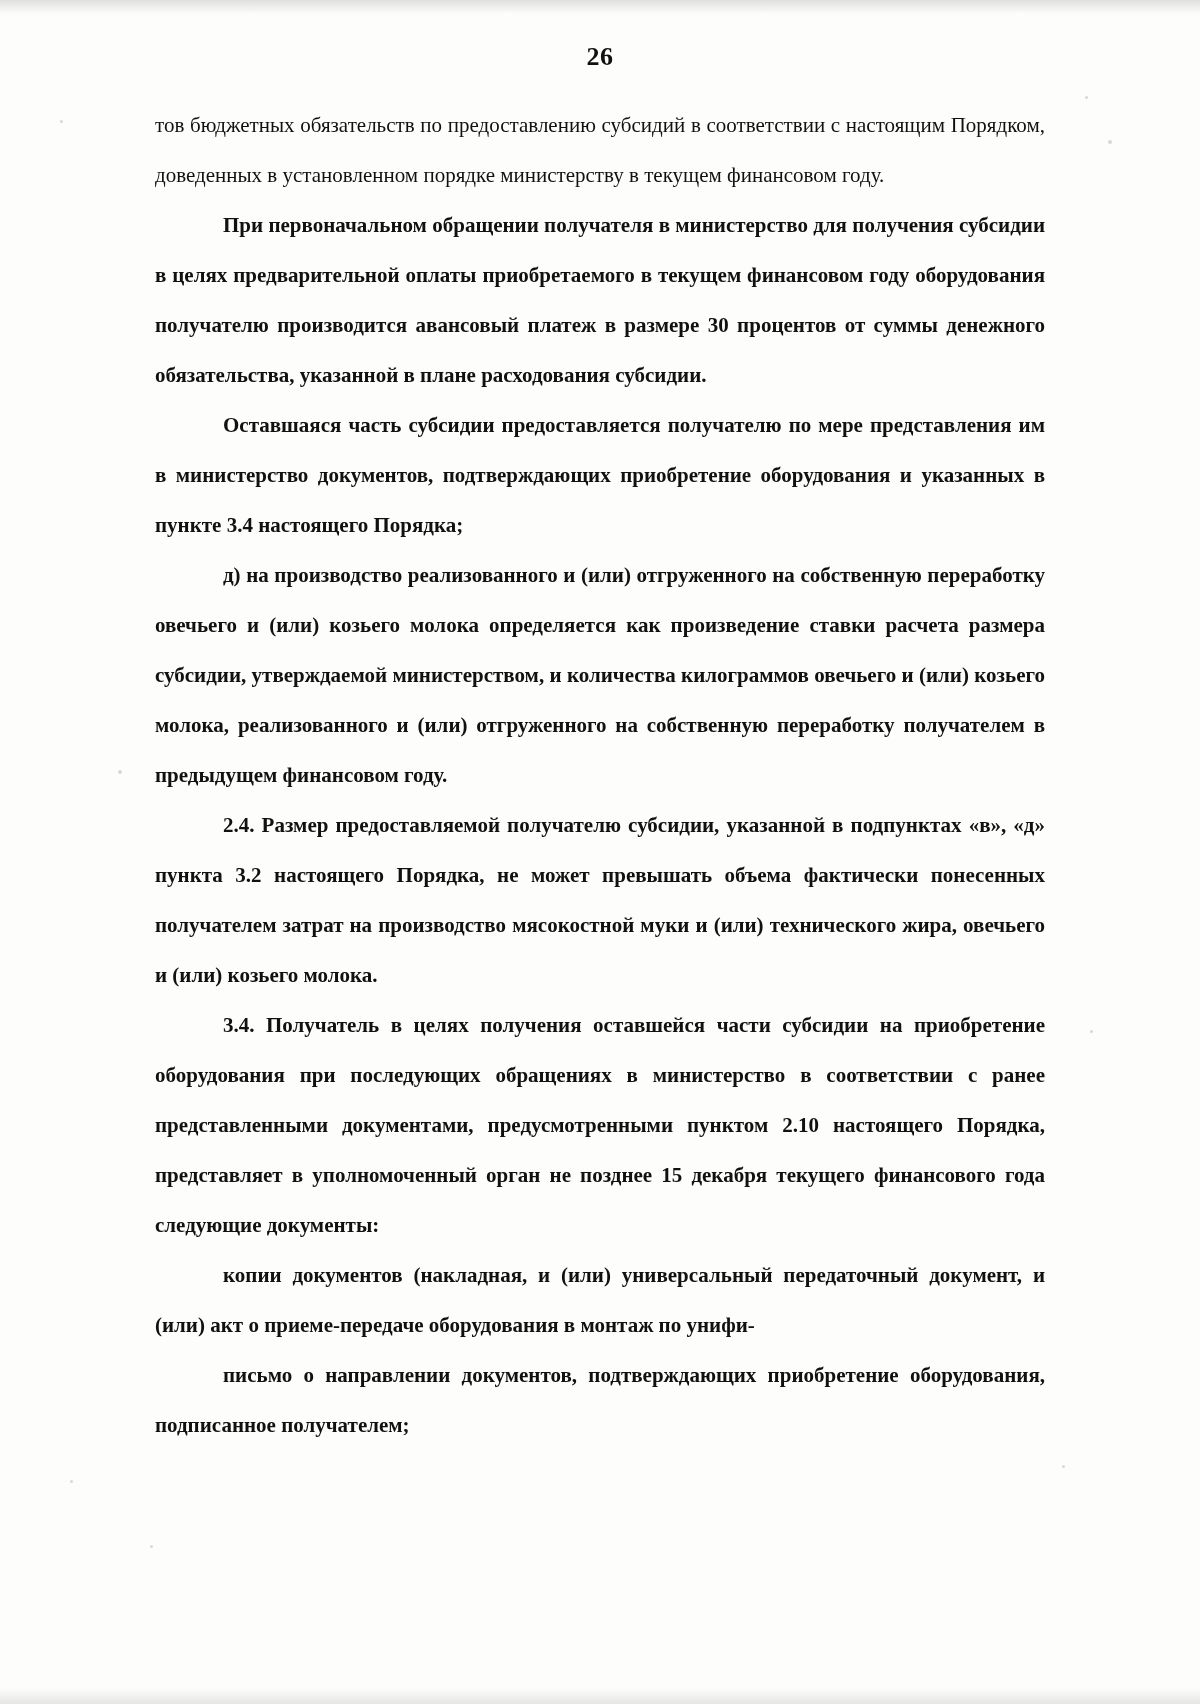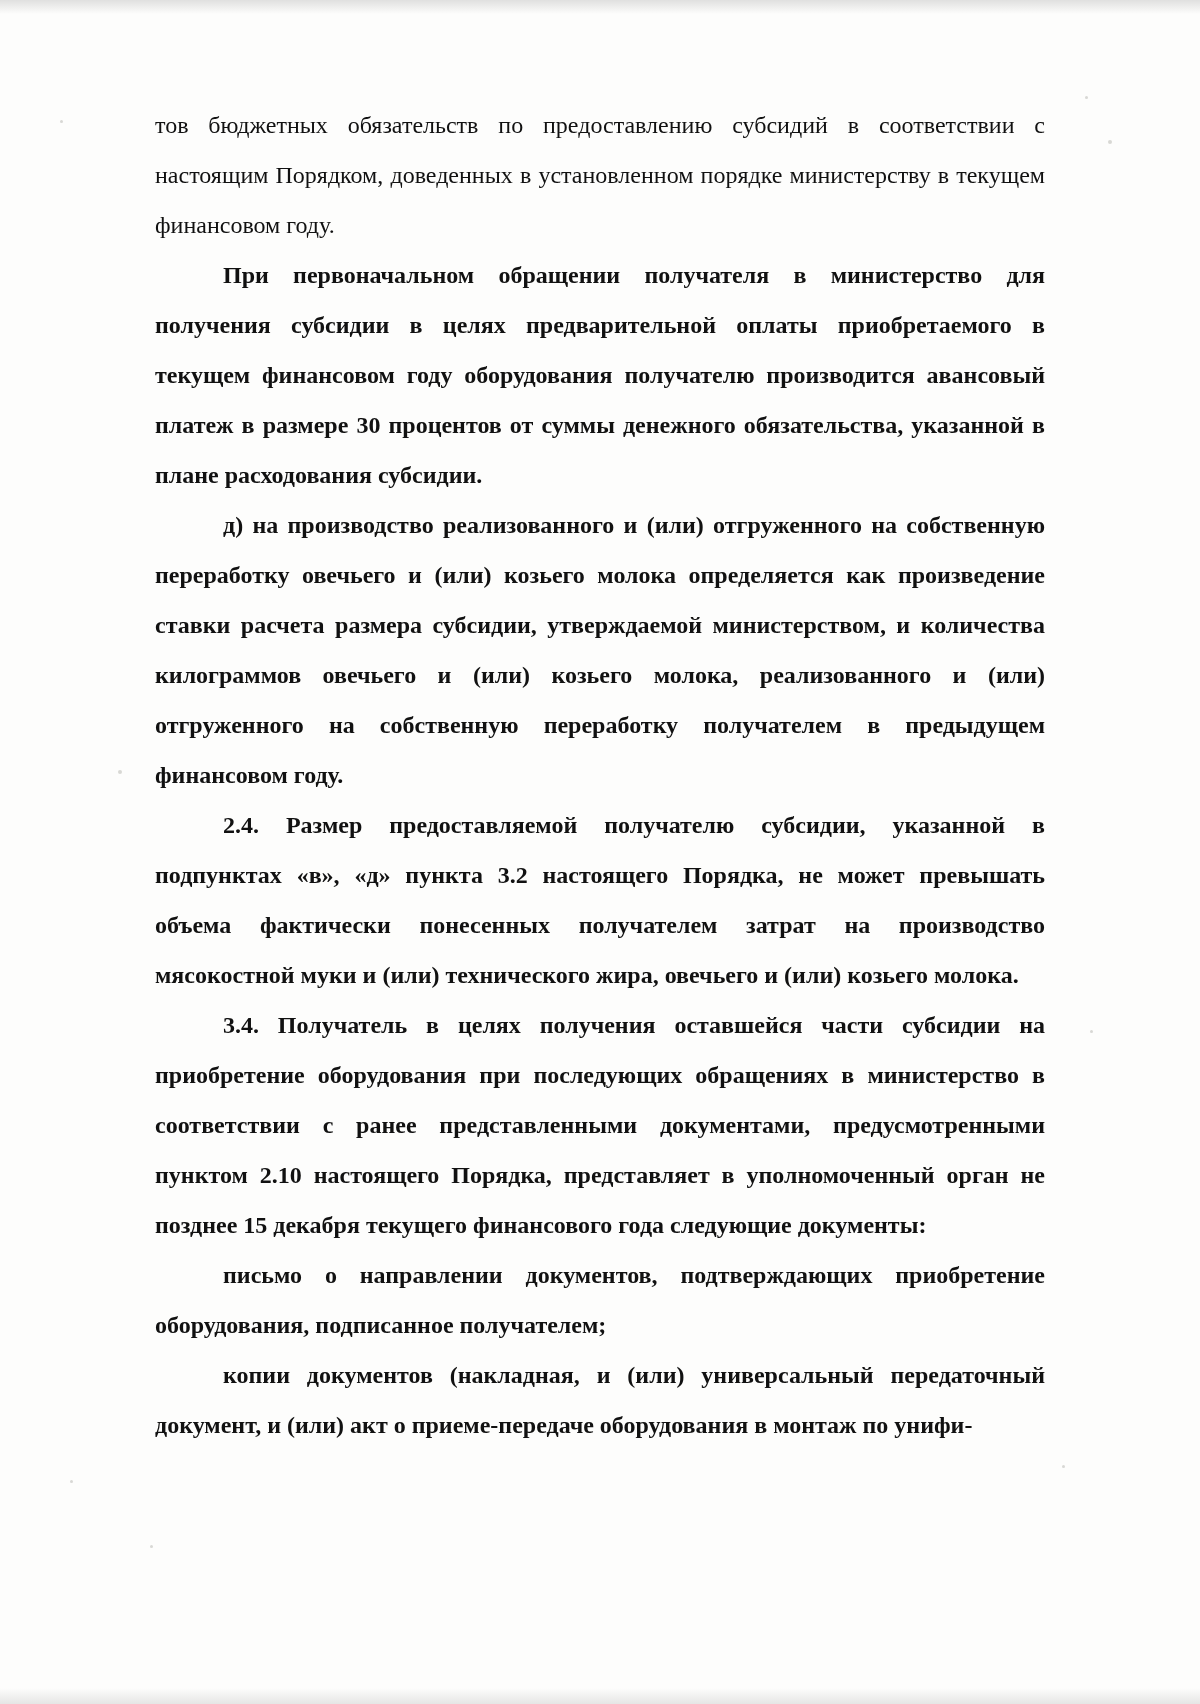--- a/index.html
+++ b/index.html
@@ -46,21 +46,21 @@
     letter-spacing: 0.5px;
   }
   .body-text {
     position: absolute;
     left: 155px;
     top: 100px;
     width: 890px;
   }
   p {
     margin: 0;
-    font-size: 24px;
+    font-size: 21px;
     line-height: 50px;
     text-align: justify;
     text-justify: inter-word;
     hyphens: manual;
   }
   p.indent {
     text-indent: 68px;
   }
   p + p {
     margin-top: 0;
@@ -77,24 +77,26 @@
 
   <div class="speck" style="left:60px; top:120px; width:3px; height:3px;"></div>
   <div class="speck" style="left:1085px; top:96px; width:3px; height:3px;"></div>
   <div class="speck" style="left:1108px; top:140px; width:4px; height:4px;"></div>
   <div class="speck" style="left:118px; top:770px; width:4px; height:4px;"></div>
   <div class="speck" style="left:1090px; top:1030px; width:3px; height:3px;"></div>
   <div class="speck" style="left:150px; top:1545px; width:3px; height:3px;"></div>
   <div class="speck" style="left:1062px; top:1465px; width:3px; height:3px;"></div>
   <div class="speck" style="left:70px; top:1480px; width:3px; height:3px;"></div>
 
+  <div class="page-number">26</div>
 
   <div class="body-text">
     <p>тов бюджетных обязательств по предоставлению субсидий в соответствии с настоящим Порядком, доведенных в установленном порядке министерству в текущем финансовом году.</p>
     <p class="indent">При первоначальном обращении получателя в министерство для получения субсидии в целях предварительной оплаты приобретаемого в текущем финансовом году оборудования получателю производится авансовый платеж в размере 30 процентов от суммы денежного обязательства, указанной в плане расходования субсидии.</p>
+    <p class="indent">Оставшаяся часть субсидии предоставляется получателю по мере представления им в министерство документов, подтверждающих приобретение оборудования и указанных в пункте 3.4 настоящего Порядка;</p>
     <p class="indent">д) на производство реализованного и (или) отгруженного на собственную переработку овечьего и (или) козьего молока определяется как произведение ставки расчета размера субсидии, утверждаемой министерством, и количества килограммов овечьего и (или) козьего молока, реализованного и (или) отгруженного на собственную переработку получателем в предыдущем финансовом году.</p>
     <p class="indent">2.4. Размер предоставляемой получателю субсидии, указанной в подпунктах «в», «д» пункта 3.2 настоящего Порядка, не может превышать объема фактически понесенных получателем затрат на производство мясокостной муки и (или) технического жира, овечьего и (или) козьего молока.</p>
     <p class="indent">3.4. Получатель в целях получения оставшейся части субсидии на приобретение оборудования при последующих обращениях в министерство в соответствии с ранее представленными документами, предусмотренными пунктом 2.10 настоящего Порядка, представляет в уполномоченный орган не позднее 15 декабря текущего финансового года следующие документы:</p>
+    <p class="indent">копии документов (накладная, и (или) универсальный передаточный документ, и (или) акт о приеме-передаче оборудования в монтаж по унифи-</p>
     <p class="indent">письмо о направлении документов, подтверждающих приобретение оборудования, подписанное получателем;</p>
-    <p class="indent">копии документов (накладная, и (или) универсальный передаточный документ, и (или) акт о приеме-передаче оборудования в монтаж по унифи-</p>
   </div>
 
 </div>
 
 </body></html>

